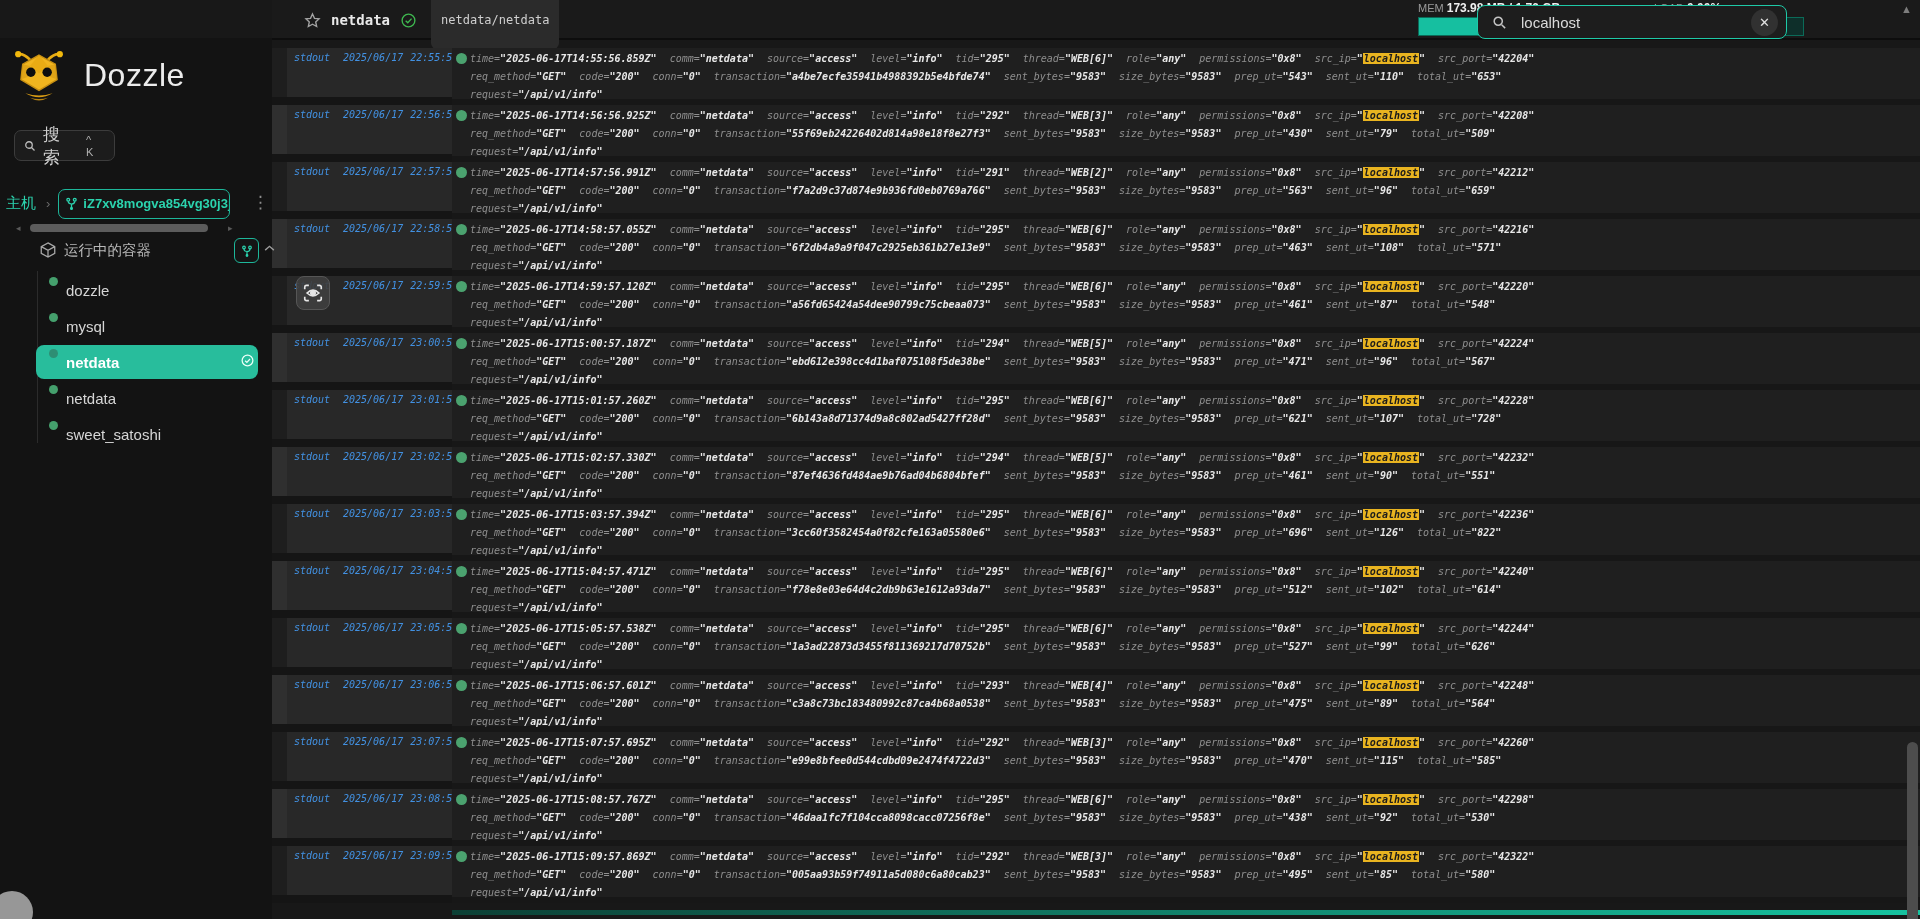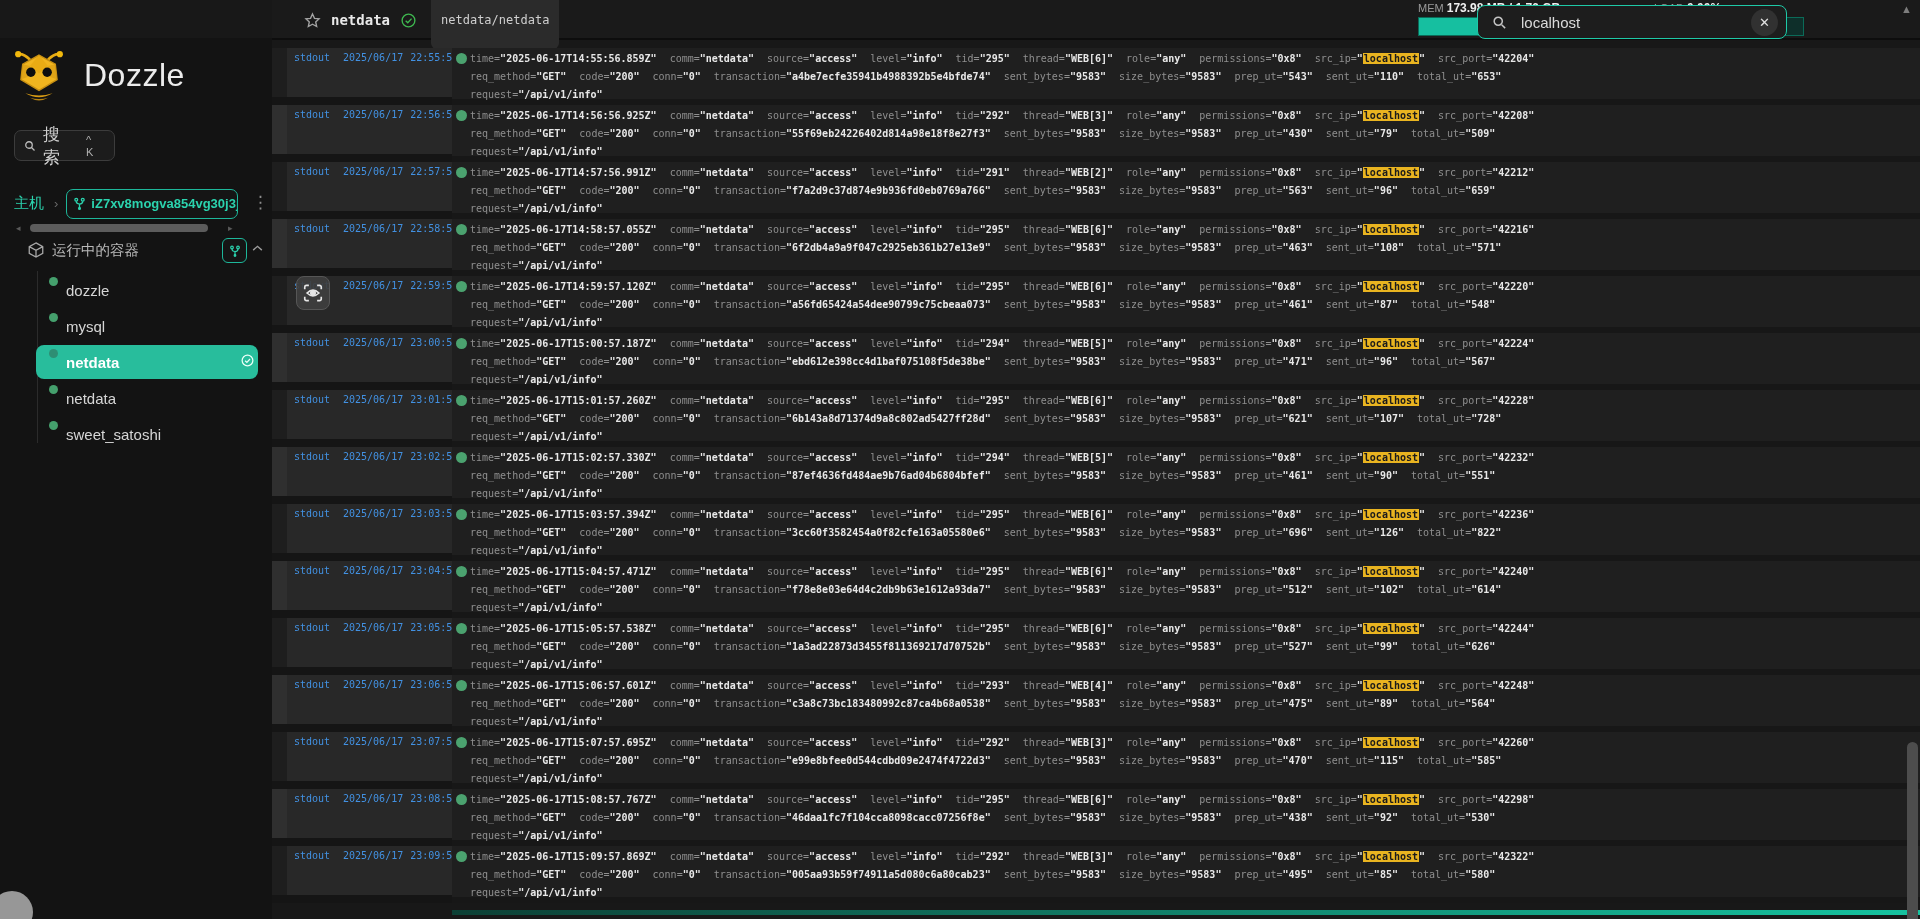--- a/index.html
+++ b/index.html
@@ -8,33 +8,33 @@
          font-family:"Liberation Sans", sans-serif; }
 
   
   .sidebar { position:absolute; left:0; top:0; width:272px; height:919px; background:#131313; z-index:5;margin-top:38px; }
   .logo-row { position:absolute; left:10px; top:8px; display:flex; align-items:center; gap:16px; }
   .logo-row .brand { font-size:32px; font-weight:300; color:#ececec; letter-spacing:.5px; }
   .search-btn { position:absolute; left:14px; top:92px; width:101px; height:31px; border:1px solid #3c3c3c;
                 border-radius:7px; background:#1c1c1c; display:flex; align-items:center; padding:0 9px; gap:7px; cursor:pointer; }
   .search-btn .lbl { font-size:17px; color:#cfcfcf; }
   .search-btn .kbd { font-size:11px; color:#b0b0b0; margin-left:6px; letter-spacing:2px; }
-  .host-row { position:absolute; left:14px; top:150px; width:250px; height:31px; display:flex; align-items:center; }
+  .host-row { position:absolute; left:6px; top:150px; width:250px; height:31px; display:flex; align-items:center; }
   .host-label { color:#2bd3ae; font-size:15px; }
   .host-chev { color:#6a6a6a; font-size:13px; margin:0 8px 0 10px; }
   .host-pill { width:172px; height:30px; border:1.5px solid #1db79a; border-radius:7px; background:#151515;
                display:flex; align-items:center; padding:0 6px; gap:5px; overflow:hidden; white-space:nowrap; }
   .host-pill .val { color:#2bd3ae; font-weight:bold; font-size:13px; }
   .caret { display:inline-block; width:1.5px; height:14px; background:#2bd3ae; margin-left:1px; }
   .dots-menu { position:absolute; left:248px; top:154px; color:#8d8d8d; font-size:17px; line-height:1; cursor:pointer; padding:2px 4px; }
   .hscroll { position:absolute; left:0; top:183px; width:272px; height:14px; }
   .hscroll .arr { position:absolute; top:2px; color:#5a5a5a; font-size:9px; cursor:pointer; }
   .hscroll .arr.l { left:16px; } .hscroll .arr.r { left:228px; }
   .hscroll .thumb { position:absolute; left:30px; top:3px; width:178px; height:8px; border-radius:4px; background:#5c5c5c; cursor:pointer; }
-  .section-row { position:absolute; left:0; top:200px; width:272px; height:27px;text-decoration:underline; }
+  .section-row { position:absolute; left:12px; top:200px; width:272px; height:27px;text-decoration:underline; }
   .section-row .cube { position:absolute; left:27px; top:3px; }
   .section-row .lbl { position:absolute; left:52px; top:3px; font-size:14.5px; color:#b8b8b8; }
   .filter-btn { position:absolute; left:222px; top:0px; width:25px; height:25px; border:1.4px solid #1db79a;
                 border-radius:6px; display:flex; align-items:center; justify-content:center; cursor:pointer; background:#151515; }
   .sect-chev { position:absolute; left:251px; top:4px; cursor:pointer; }
   .treeline { position:absolute; left:37px; top:233px; width:1px; height:172px; background:#2b2b2b; }
   .containers { position:absolute; left:0; top:234px; width:272px; list-style:none; }
   .containers li { position:relative; height:36px; display:flex; align-items:center; cursor:pointer; }
   .containers .dot { position:absolute; left:49px; width:9px; height:9px; border-radius:50%; background:#45a06d; }
   .containers .name { position:absolute; left:66px; font-size:15px; color:#d6d6d6; }
@@ -64,21 +64,21 @@
   
   .search-overlay { position:absolute; left:1477px; top:5px; width:310px; height:34px; border:1.5px solid #1ec9a7;
                     border-radius:8px; background:#1d1d1d; z-index:20; display:flex; align-items:center; padding:0 8px 0 14px; gap:14px; }
   .search-overlay .q { flex:1; font-size:15px; color:#dadada; }
   .search-close { width:27px; height:27px; border-radius:50%; background:#313131; color:#e2e2e2; border:none;
                   font-size:13px; line-height:27px; text-align:center; cursor:pointer; }
 
   
   .log { position:absolute; left:0; top:42px; width:100%; }
   .log { padding-top:6px; font-family:"DejaVu Sans Mono", monospace; font-size:10px; }
-  .lrow { display:flex; height:57px; }
+  .lrow { display:flex; height:57px;font-style:italic; }
   .cell { box-shadow: inset 0 -8px 0 0 #151515; }
   .c-gutter { width:15px; background:#1e1e1e; }
   .lrow.even .c-gutter { background:#2f2f2f; }
   .c-std { width:50px; background:#282828; color:#4291e2; text-align:center; padding-top:4px; }
   .c-time { width:115px; background:#282828; color:#4291e2; padding:4px 0 0 6px; white-space:nowrap; }
   .c-time .t { margin-left:7px; }
   .c-msg { flex:1; background:#1f1f1f; position:relative; padding:2px 0 0 18px;
            box-shadow: inset 0 -6px 0 0 #171717; overflow:hidden; }
   .c-msg .line { height:18px; line-height:18px; white-space:nowrap; }
   .dot { position:absolute; left:4px; top:5px; width:11px; height:11px; border-radius:50%; background:#4ba26f; }

